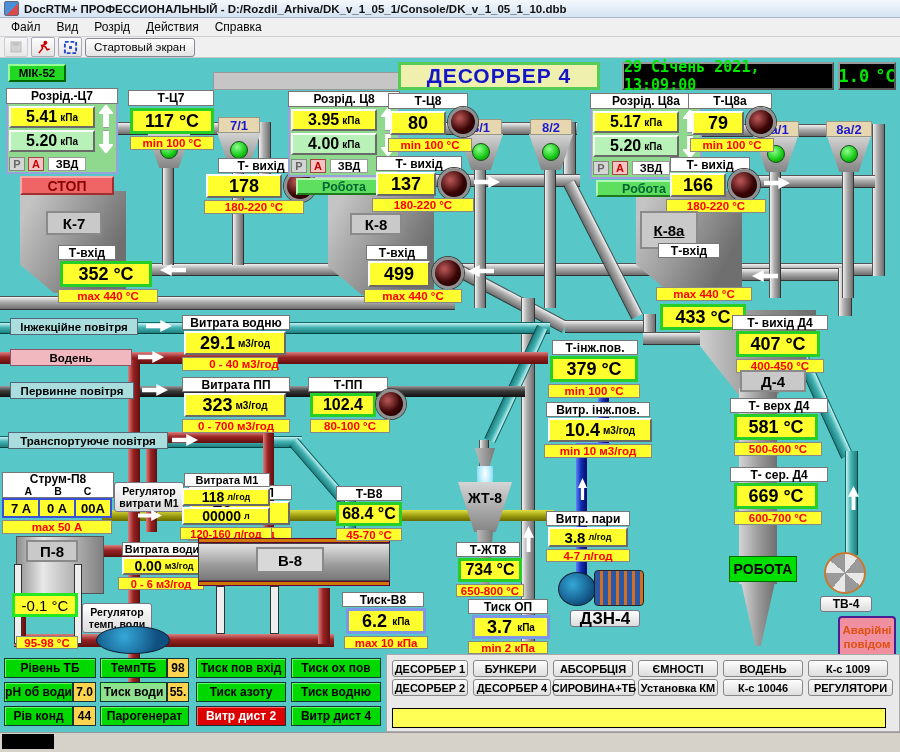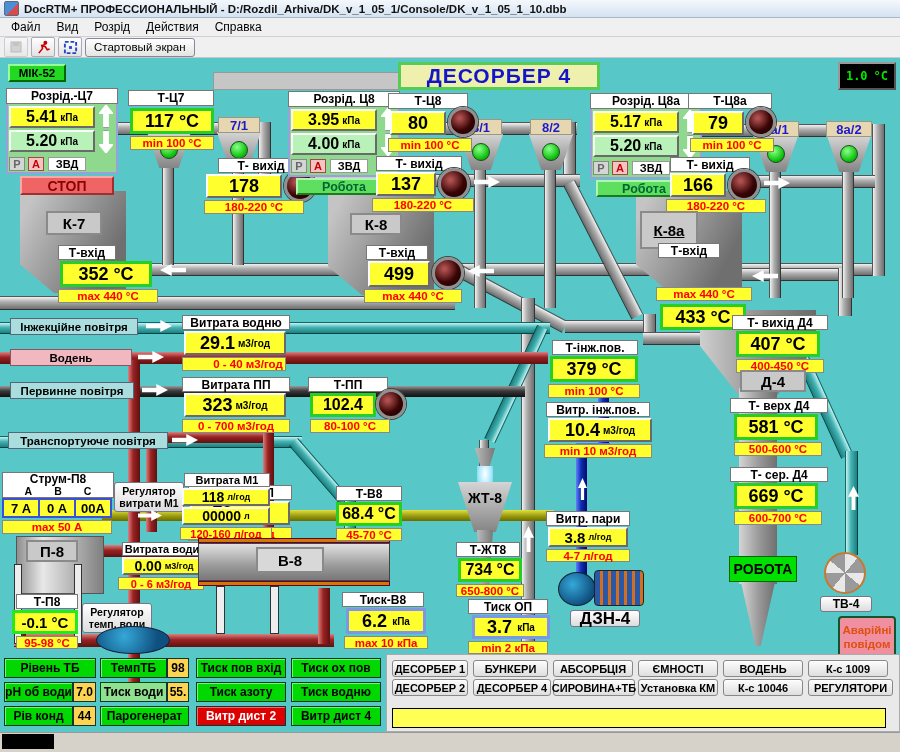--- a/index.html
+++ b/index.html
@@ -80,21 +80,21 @@
     color:#000;font-weight:bold;font-size:12px;display:flex;align-items:center;justify-content:center;white-space:nowrap;}
   .gcell.lt{background:#8fe08f;}
   .gcell.red{background:#dd0000;color:#fff;box-shadow:inset 1px 1px 0 #ff6666;}
   .ycell{background:#fcd44f;border:1px solid #133;color:#000;font-weight:bold;font-size:12px;
     display:flex;align-items:center;justify-content:center;}
   .navbtn{background:linear-gradient(#fdfdfd,#dedede);border:1px solid #888;border-radius:3px;
     box-shadow:0 1px 0 #fff inset;color:#000;font-weight:bold;font-size:11px;
     display:flex;align-items:center;justify-content:center;white-space:nowrap;}
   .digital{background:#000;border:2px solid;border-color:#999 #555 #555 #999;color:#00e800;
     font-family:"DejaVu Sans Mono",monospace;font-weight:bold;display:flex;align-items:center;justify-content:center;}
-  .alarmbtn{background:#ef8fa0;border:2px solid #14532d;border-radius:4px;color:#e05010;
+  .alarmbtn{background:#ef8fa0;border:2px solid #4c1d95;border-radius:4px;color:#e05010;
     font-weight:bold;font-size:11.5px;display:flex;flex-direction:column;align-items:center;justify-content:center;line-height:1.25;}
 </style>
 </head>
 <body>
 
 <div class="abs titlebar">
   <span class="appicon"></span>
   <span>DocRTM+ ПРОФЕССИОНАЛЬНЫЙ - D:/Rozdil_Arhiva/DK_v_1_05_1/Console/DK_v_1_05_1_10.dbb</span>
 </div>
 <div class="abs menubar">
@@ -124,21 +124,22 @@
       </svg>
   </span>
   <span class="startbtn">Стартовый экран</span>
 </div>
 
 <div class="abs scene">
 
   <div class="abs" style="left:8px;top:6px;width:58px;height:18px;background:#22d822;border:2px solid;border-color:#9f9 #060 #060 #9f9;color:#000;font-weight:bold;font-size:11.5px;display:flex;align-items:center;justify-content:center;">МІК-52</div>
   <div class="abs" style="left:213px;top:14px;width:345px;height:18px;background:#c6c6c6;border:1px solid #999;"></div>
   <div class="abs" style="left:398px;top:4px;width:202px;height:28px;background:#efefae;border:3px solid #55cc55;color:#1515c8;font-weight:bold;font-size:21px;display:flex;align-items:center;justify-content:center;letter-spacing:1px;">ДЕСОРБЕР 4</div>
-  <div class="abs digital" style="left:838px;top:4px;width:58px;height:28px;font-size:12px;gap:6px;">
+  <div class="abs digital" style="left:622px;top:4px;width:212px;height:28px;font-size:15px;">29 Січень 2021, 13:09:00</div>
+  <div class="abs digital" style="left:838px;top:4px;width:58px;height:28px;font-size:17px;gap:6px;">
     <span>1.0</span>
     <span>°С</span>
   </div>
 
   <div class="abs ph" style="left:126px;top:205px;width:746px;height:13px;"></div>
   <div class="abs ph" style="left:0px;top:238px;width:455px;height:14px;"></div>
   <div class="abs ph" style="left:94px;top:64px;width:176px;height:13px;"></div>
   <div class="abs pv" style="left:258px;top:64px;width:13px;height:58px;"></div>
   <div class="abs ph" style="left:300px;top:116px;width:148px;height:13px;"></div>
   <div class="abs ph" style="left:392px;top:64px;width:185px;height:13px;"></div>
@@ -317,21 +318,21 @@
   <div class="abs rng" style="left:656px;top:229px;width:96px;height:14px;">max 440 °С</div>
   <div class="abs ar arl" style="left:752px;top:212px;width:26px;height:12px;"></div>
 
   <div class="abs" style="left:10px;top:260px;width:128px;height:17px;background:#aadede;border:1px solid #567;font-weight:bold;font-size:11.5px;display:flex;align-items:center;justify-content:center;">Інжекційне повітря</div>
   <div class="abs ar arr" style="left:146px;top:262px;width:26px;height:12px;"></div>
   <div class="abs wl" style="left:182px;top:257px;width:108px;height:15px;">Витрата водню</div>
   <div class="abs val" style="left:184px;top:273px;width:102px;height:24px;">
       <span>29.1</span>
       <span class="u">м3/год</span>
     </div>
-  <div class="abs rng" style="left:182px;top:299px;width:104px;height:14px;padding-left:28px;">0 - 40 м3/год</div>
+  <div class="abs rng" style="left:182px;top:299px;width:96px;height:14px;padding-left:28px;">0 - 40 м3/год</div>
   <div class="abs" style="left:10px;top:291px;width:122px;height:17px;background:#f2b8c0;border:1px solid #856;font-weight:bold;font-size:11.5px;display:flex;align-items:center;justify-content:center;">Водень</div>
   <div class="abs ar arr" style="left:138px;top:293px;width:26px;height:12px;"></div>
   <div class="abs" style="left:10px;top:324px;width:124px;height:17px;background:#aadede;border:1px solid #567;font-weight:bold;font-size:11.5px;display:flex;align-items:center;justify-content:center;">Первинне повітря</div>
   <div class="abs ar arr" style="left:142px;top:326px;width:26px;height:12px;"></div>
   <div class="abs wl" style="left:182px;top:319px;width:108px;height:15px;">Витрата ПП</div>
   <div class="abs val" style="left:184px;top:335px;width:102px;height:24px;">
       <span>323</span>
       <span class="u">м3/год</span>
     </div>
   <div class="abs rng" style="left:182px;top:361px;width:108px;height:14px;">0 - 700 м3/год</div>
@@ -391,21 +392,21 @@
     <span style="flex:1;border-right:2px solid #3a50d8;font-weight:bold;font-size:13px;display:flex;align-items:center;justify-content:center;">7 А</span>
     <span style="flex:1;border-right:2px solid #3a50d8;font-weight:bold;font-size:13px;display:flex;align-items:center;justify-content:center;">0 А</span>
     <span style="flex:1;font-weight:bold;font-size:13px;display:flex;align-items:center;justify-content:center;">00А</span>
   </div>
   <div class="abs rng" style="left:2px;top:462px;width:110px;height:14px;">max 50 А</div>
   <div class="abs" style="left:16px;top:478px;width:88px;height:58px;background:linear-gradient(90deg,#8f8f8f,#e8e8e8 30%,#808080);border:1px solid #555;"></div>
   <div class="abs tanklabel" style="left:26px;top:482px;width:52px;height:22px;">П-8</div>
   <div class="abs" style="left:14px;top:506px;width:8px;height:80px;background:#eee;border:1px solid #333;"></div>
   <div class="abs" style="left:74px;top:506px;width:8px;height:80px;background:#eee;border:1px solid #333;"></div>
   <div class="abs wl" style="left:16px;top:536px;width:62px;height:15px;">Т-П8</div>
-  <div class="abs" style="left:12px;top:552px;width:66px;height:24px;background:#ffff2e;border:3px solid #25e825;color:#000;font-weight:bold;font-size:15px;display:flex;align-items:center;justify-content:center;">-0.1 °С</div>
+  <div class="abs" style="left:12px;top:535px;width:66px;height:24px;background:#ffff2e;border:3px solid #25e825;color:#000;font-weight:normal;font-size:15px;display:flex;align-items:center;justify-content:center;">-0.1 °С</div>
   <div class="abs rng" style="left:16px;top:578px;width:62px;height:13px;">95-98 °С</div>
   <div class="abs btn3" style="left:82px;top:545px;width:70px;height:30px;flex-direction:column;font-size:10.5px;line-height:1.15;">
     <span>Регулятор</span>
     <span>темп. води</span>
   </div>
   <div class="abs" style="left:96px;top:568px;width:74px;height:28px;border-radius:50%;background:radial-gradient(circle at 38% 36%,#35a8d8,#0f5080 70%);border:1px solid #123;"></div>
   <div class="abs btn3" style="left:114px;top:424px;width:70px;height:30px;flex-direction:column;font-size:10.5px;line-height:1.15;">
     <span>Регулятор</span>
     <span>витрати М1</span>
   </div>

